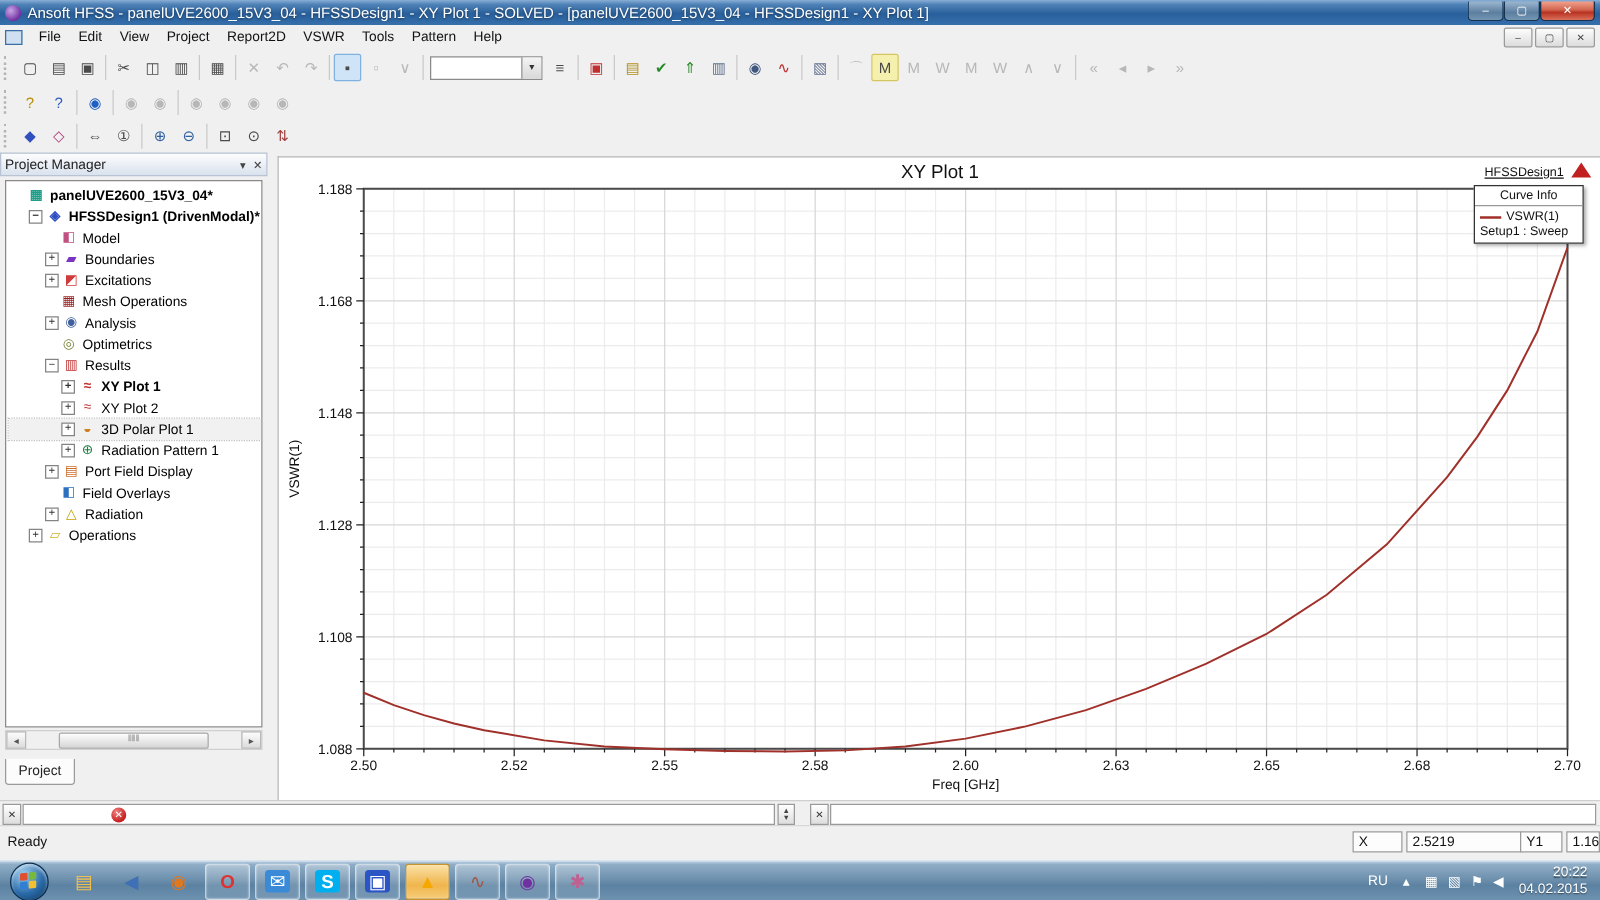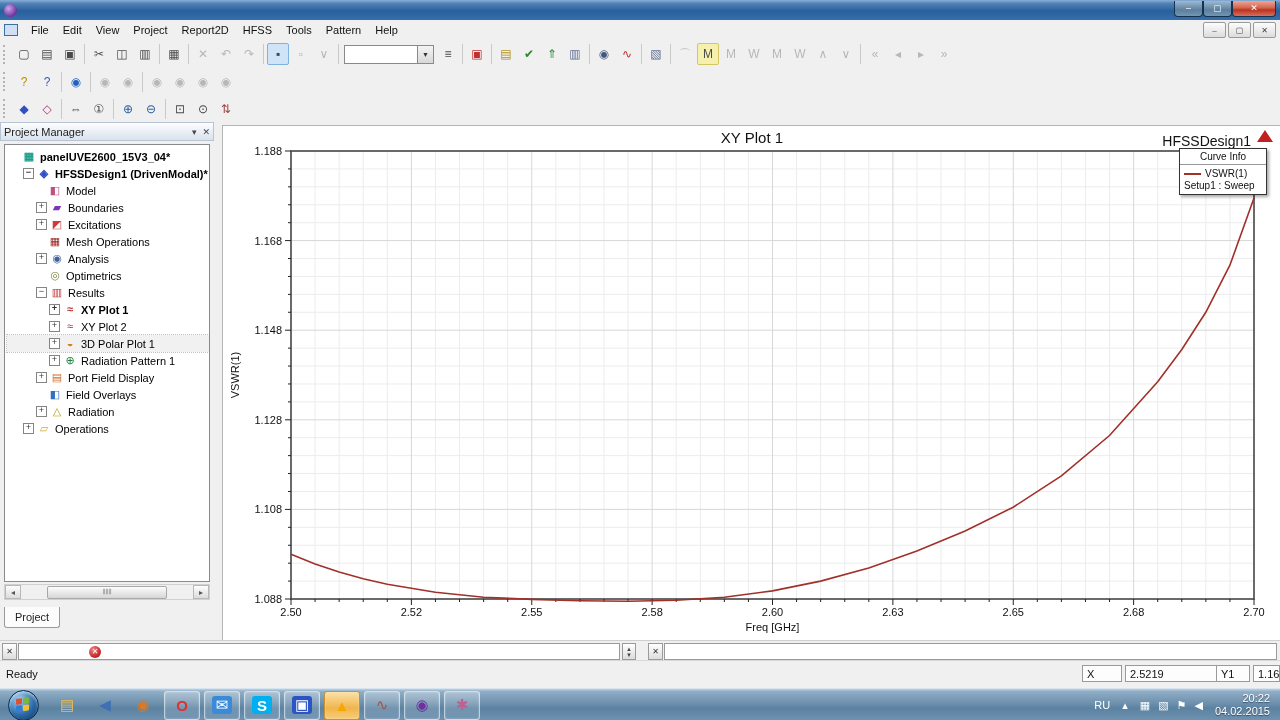--- a/index.html
+++ b/index.html
@@ -67,21 +67,21 @@
   #pm-thumb{margin-left:26px;width:118px;height:11px;background:linear-gradient(#fdfdfd,#d6d6d6);
     border:1px solid #a8a8a8;border-radius:2px;font-size:7px;color:#888;text-align:center;line-height:10px;}
   #pm-tab{position:absolute;left:4px;bottom:12px;width:54px;height:20px;background:#fcfcfc;
     border:1px solid #9a9a9a;border-top:none;border-radius:0 0 3px 3px;font-size:11px;color:#222;
     display:flex;align-items:center;justify-content:center;}
 
   
   #plotwin{position:absolute;left:222px;top:125px;width:1058px;height:515px;background:#fff;
     border-left:1px solid #b4b4b4;border-top:1px solid #b4b4b4;}
   #plot-title{position:absolute;left:0;top:3px;width:100%;text-align:center;font-size:15px;color:#111;}
-  #plot-design{position:absolute;right:30px;top:7px;font-size:14px;color:#111;}
+  #plot-design{position:absolute;right:30px;top:7px;font-size:10px;color:#111;text-decoration:underline;}
   #ansoft-logo{position:absolute;right:8px;top:4px;width:0;height:0;
     border-left:8px solid transparent;border-right:8px solid transparent;border-bottom:12px solid #c02020;}
   #legend{position:absolute;left:956px;top:22px;width:86px;background:#fff;border:1px solid #333;
     box-shadow:2px 2px 3px rgba(0,0,0,.35);font-size:10px;color:#111;}
   #legend-h{text-align:center;padding:2px 0;border-bottom:1px solid #999;}
   .leg-row{display:flex;align-items:center;gap:4px;padding:3px 4px 0 4px;}
   .leg-line{width:17px;height:2px;flex:0 0 auto;}
   .leg-sub{padding:1px 4px 3px 4px;}
 
   
@@ -122,36 +122,37 @@
   .tray-ico{font-size:11px;}
   #clock{text-align:right;line-height:13px;font-size:11px;text-shadow:0 1px 1px rgba(0,0,0,.5);}
 </style>
 </head>
 <body>
 
 <div id="app">
 
   <div id="titlebar">
     <span id="title-icon"></span>
+    <span id="title-text">Ansoft HFSS - panelUVE2600_15V3_04 - HFSSDesign1 - XY Plot 1 - SOLVED - [panelUVE2600_15V3_04 - HFSSDesign1 - XY Plot 1]</span>
     <span id="win-controls">
       <span class="wbtn min">–</span>
       <span class="wbtn max">▢</span>
       <span class="wbtn close">✕</span>
     </span>
   </div>
 
   <div id="menubar">
     <span id="mdi-icon"></span>
     <span id="menu-items" style="display:flex">
         <span class="menu-item">File</span>
         <span class="menu-item">Edit</span>
         <span class="menu-item">View</span>
         <span class="menu-item">Project</span>
         <span class="menu-item">Report2D</span>
-        <span class="menu-item">HFSS</span>
+        <span class="menu-item">VSWR</span>
         <span class="menu-item">Tools</span>
         <span class="menu-item">Pattern</span>
         <span class="menu-item">Help</span>
       </span>
     <span id="mdi-controls">
       <span class="mdibtn">–</span>
       <span class="mdibtn">▢</span>
       <span class="mdibtn">✕</span>
     </span>
   </div>

